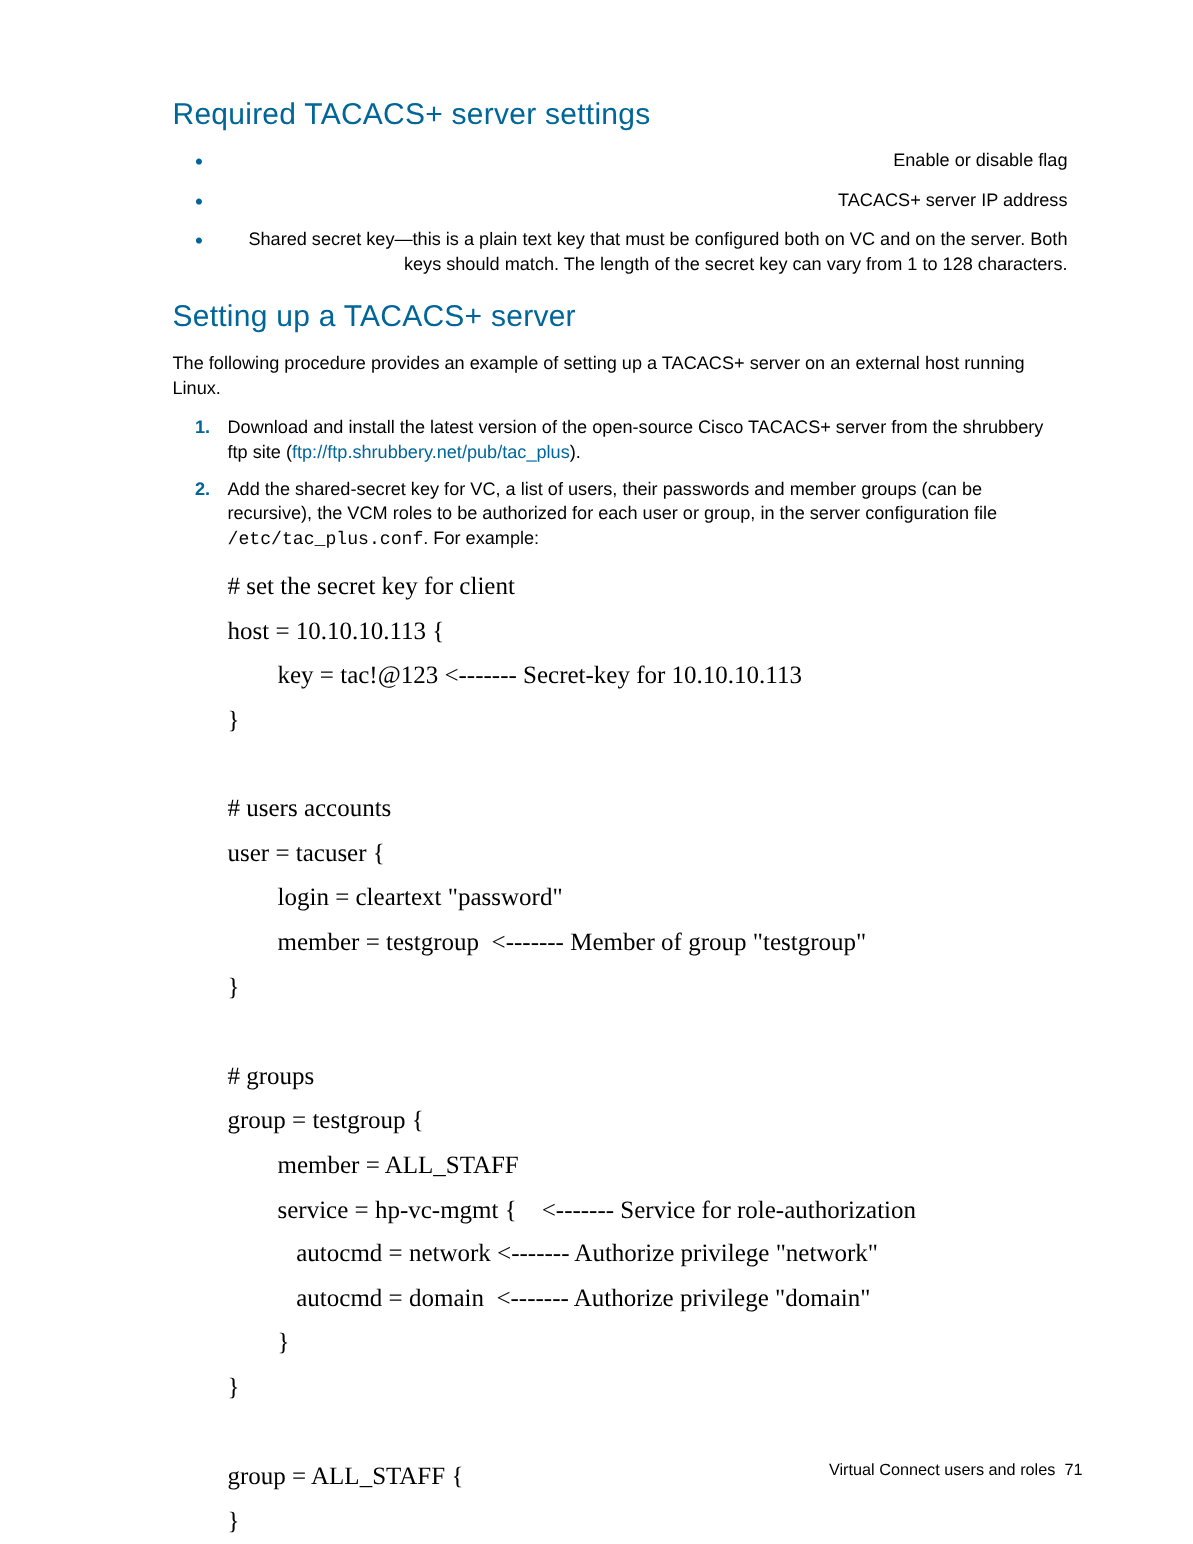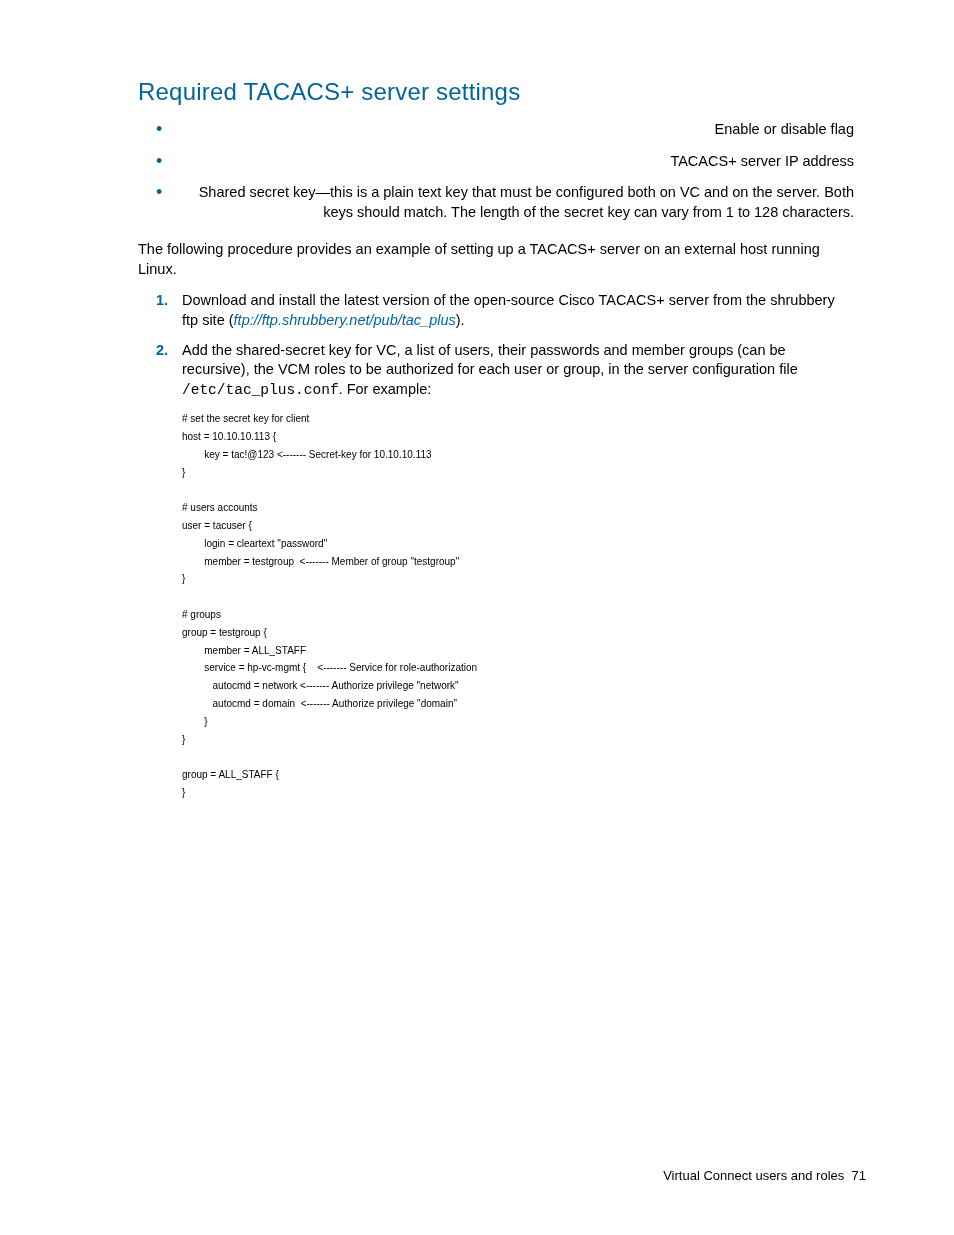--- a/index.html
+++ b/index.html
@@ -71,29 +71,28 @@
     content: counter(item) ".";
     position: absolute;
     left: 18px;
     top: 0;
     color: #006699;
     font-weight: bold;
     font-size: 14.5px;
   }
   .link {
     color: #006699;
-    font-style: italic;
   }
   .mono-inline {
     font-family: "Courier New", Courier, monospace;
     font-size: 14.5px;
   }
   pre.code {
-    font-family: Liberation Sans, sans-serif;
-    font-size: 10px;
+    font-family: Liberation Serif, serif;
+    font-size: 20px;
     line-height: 1.78;
     margin: 4px 0 0 44px;
     white-space: pre-wrap;
   }
   .footer {
     position: absolute;
     bottom: 52px;
     right: 88px;
     font-size: 13px;
   }
@@ -105,20 +104,21 @@
 
   <h2>Required TACACS+ server settings</h2>
 
 
   <ul class="bullets">
     <li>Enable or disable flag</li>
     <li>TACACS+ server IP address</li>
     <li>Shared secret key—this is a plain text key that must be configured both on VC and on the server. Both keys should match. The length of the secret key can vary from 1 to 128 characters.</li>
   </ul>
 
+  <h2>Setting up a TACACS+ server</h2>
 
   <p class="body">The following procedure provides an example of setting up a TACACS+ server on an external host running Linux.</p>
 
   <ol class="numlist">
     <li>
       <span>Download and install the latest version of the open-source Cisco TACACS+ server from the shrubbery ftp site (</span><span class="link">ftp://ftp.shrubbery.net/pub/tac_plus</span><span>).</span>
     </li>
     <li>
       <span>Add the shared-secret key for VC, a list of users, their passwords and member groups (can be recursive), the VCM roles to be authorized for each user or group, in the server configuration file </span><span class="mono-inline">/etc/tac_plus.conf</span><span>. For example:</span>
     </li>

